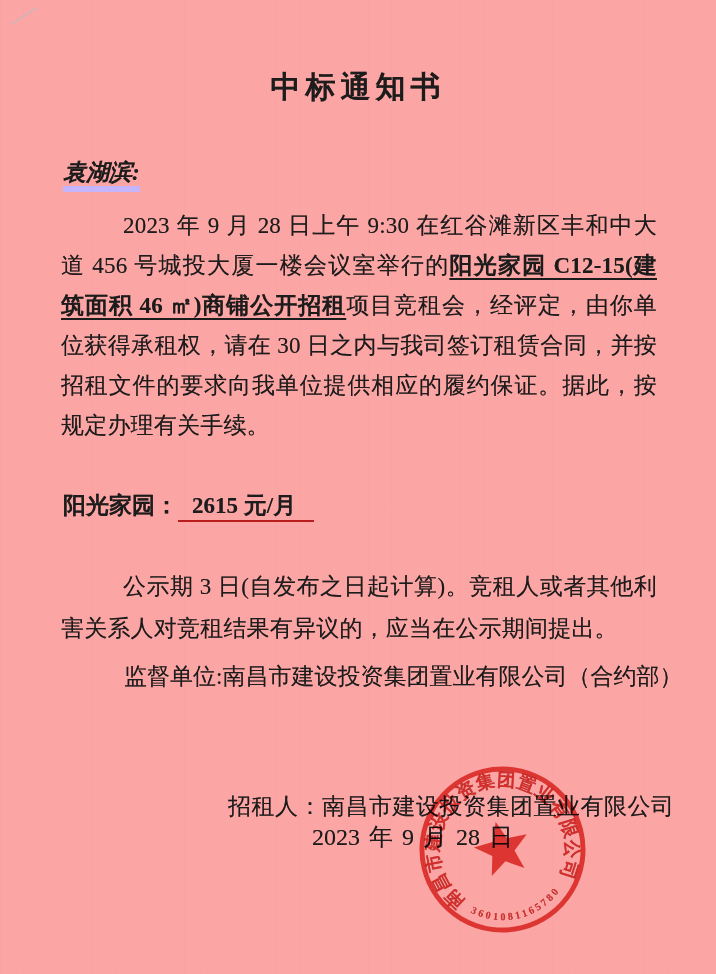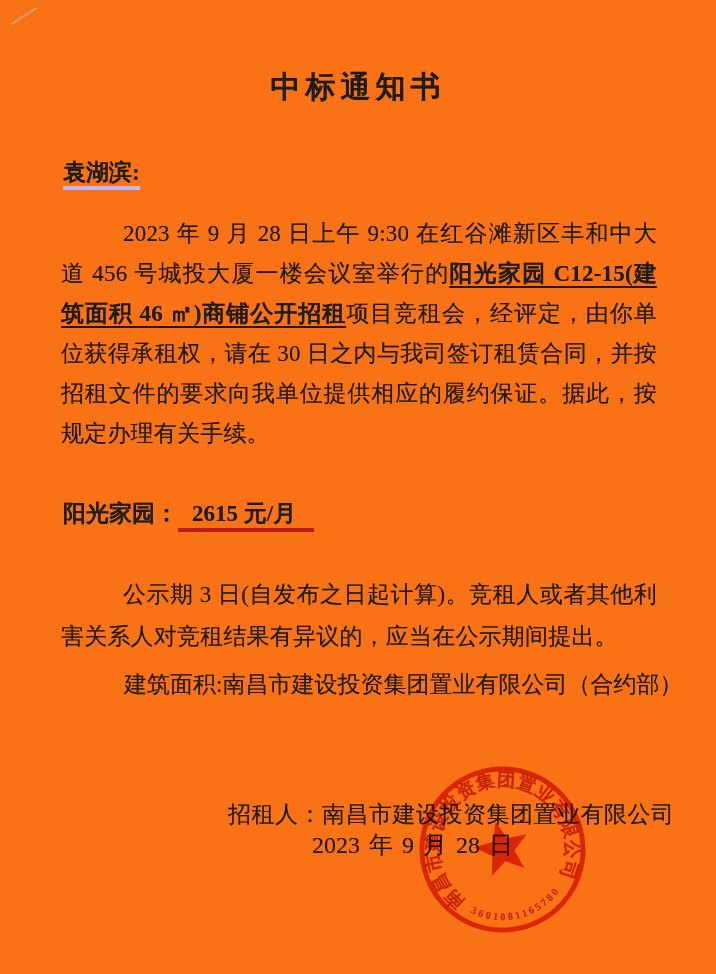--- a/index.html
+++ b/index.html
@@ -1,21 +1,21 @@
 <!DOCTYPE html>
 <html><head>
 <meta charset="utf-8">
 <style>
   * { margin:0; padding:0; box-sizing:border-box; }
   html,body { background:#e8e8e8; }
   .page {
     position:relative;
     width:716px; height:974px;
     margin:0 auto;
-    background:#f97316;
+    background:#fca5a5;
     overflow:hidden;
     font-family:"Liberation Serif","DejaVu Serif",serif;
     color:#1c1c1c;
     text-shadow:0 0 0.4px rgba(0,0,0,.45);
   }
   
   .scan-texture {
     position:absolute; inset:0; pointer-events:none;
     background:repeating-linear-gradient(90deg,
       rgba(0,0,0,0.015) 0 1px, transparent 1px 23px);
@@ -29,42 +29,43 @@
   .title {
     margin-top:70px;
     text-align:center;
     font-size:30px; font-weight:700;
     letter-spacing:5px;
     line-height:34px;
   }
   .addressee-row { margin:54px 0 0 63px; line-height:30px; }
   .addressee {
     font-size:23px; font-weight:700;
-    border-bottom:4px solid #c4b5fd;
+    border-bottom:6px solid #c4b5fd;
     padding-bottom:1px;
+    font-style:italic;
   }
   .para {
     margin-left:61px; width:596px;
     font-size:23px; line-height:40px;
     text-align:justify;
     text-indent:62px;
     letter-spacing:.2px;
   }
-  .para1 { margin-top:24px; }
+  .para1 { margin-top:16px; }
   .hl {
     font-weight:700;
     text-decoration:underline;
     text-decoration-thickness:2px;
     text-underline-offset:5px;
   }
   .result-line { margin:44px 0 0 63px; font-size:23px; line-height:32px; }
   .result-label { font-weight:700; }
   .result-value {
     font-weight:700;
-    border-bottom:4px solid #b91c1c;
+    border-bottom:2px solid #b91c1c;
     padding:0 18px 2px 14px;
   }
   .para2 { margin-top:44px; line-height:42px; }
   .ind-line {
     margin-left:124px; font-size:23px; line-height:30px;
   }
   .supervisor-line { margin-top:12px; }
   .phone-line { margin-top:16px; }
   .lessor-line {
     margin:100px 0 0 228px;
@@ -101,21 +102,21 @@
   </div>
 
   <p class="para para1"><span>2023 年 9 月 28 日上午 9:30 在红谷滩新区丰和中大道 456 号城投大厦一楼会议室举行的</span><span class="hl">阳光家园 C12-15(建筑面积 46 ㎡)商铺公开招租</span><span>项目竞租会，经评定，由你单位获得承租权，请在 30 日之内与我司签订租赁合同，并按招租文件的要求向我单位提供相应的履约保证。据此，按规定办理有关手续。</span></p>
 
   <div class="result-line">
     <span class="result-label">阳光家园：</span><span class="result-value">2615 元/月</span>
   </div>
 
   <p class="para para2">公示期 3 日(自发布之日起计算)。竞租人或者其他利害关系人对竞租结果有异议的，应当在公示期间提出。</p>
 
-  <div class="ind-line supervisor-line">建筑面积:南昌市建设投资集团置业有限公司（合约部）</div>
+  <div class="ind-line supervisor-line">监督单位:南昌市建设投资集团置业有限公司（合约部）</div>
 
   <div class="lessor-line">招租人：南昌市建设投资集团置业有限公司</div>
   <div class="date-line">2023 年 9 月 28 日</div>
 
   <div class="seal">
     <svg viewBox="0 0 200 200">
       <defs>
         <path id="arcTop" d="M 44.1,143.7 A 71,71 0 1 1 155.9,143.7" fill="none"></path>
         <path id="arcBottom" d="M 35.3,145.3 A 79,79 0 0 0 164.7,145.3" fill="none"></path>
       </defs>

